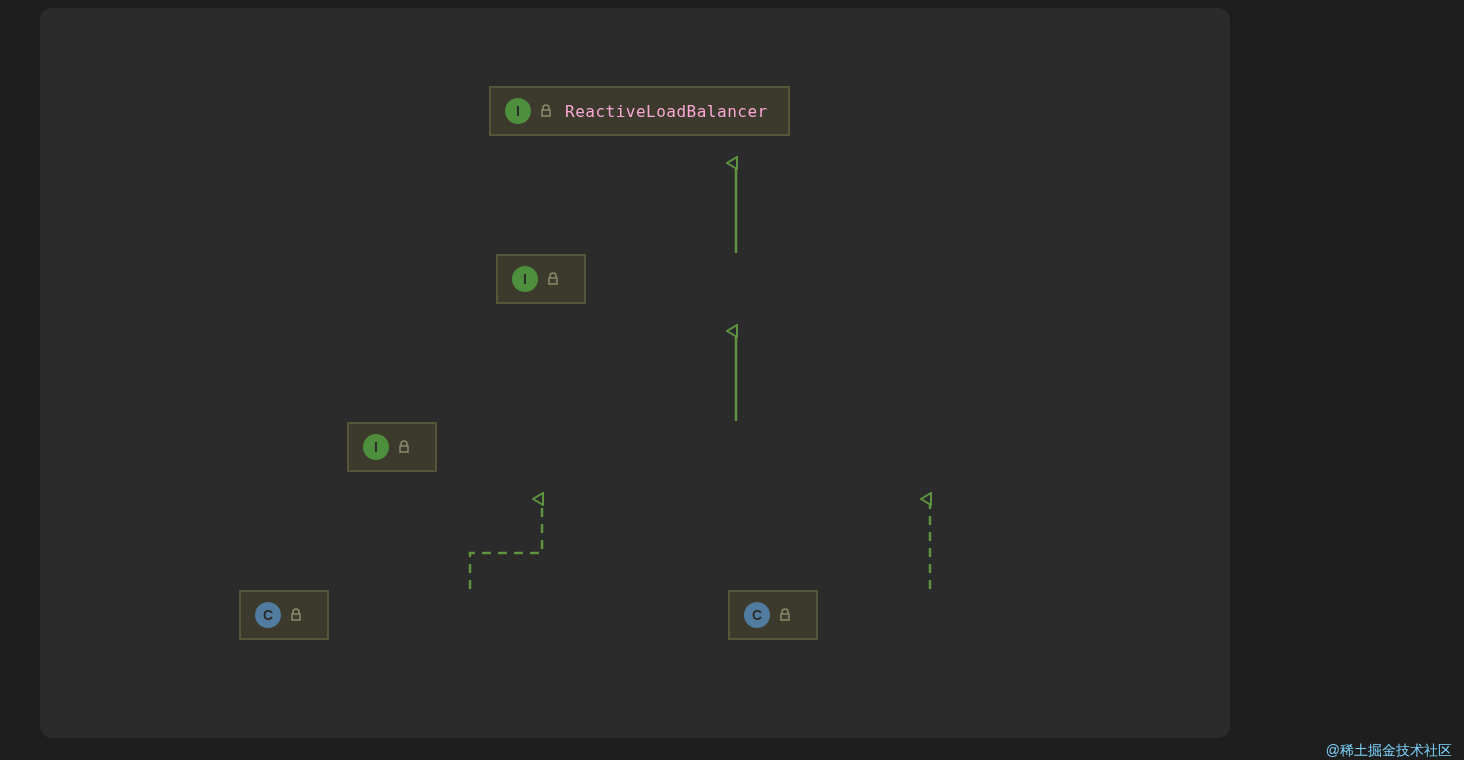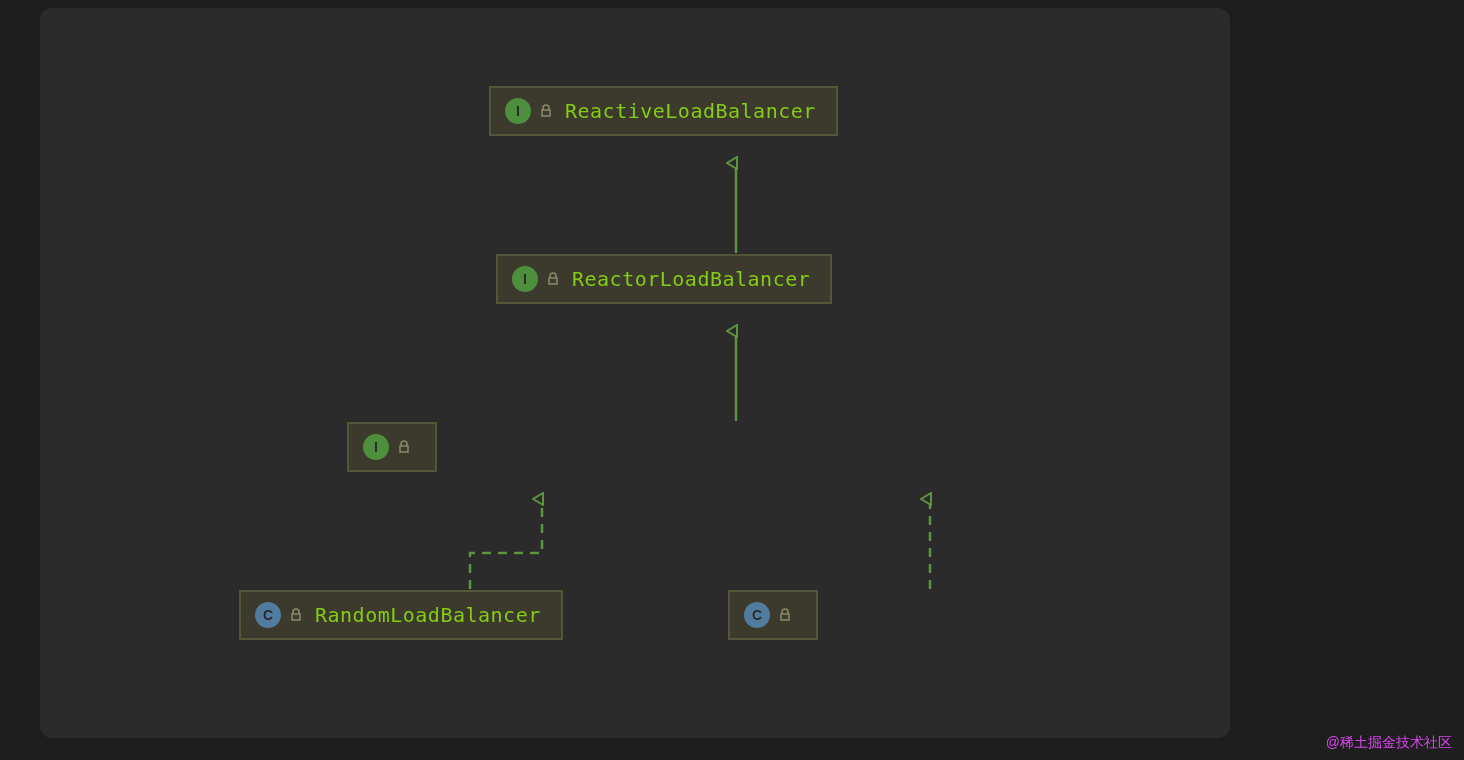--- a/index.html
+++ b/index.html
@@ -46,36 +46,36 @@
   .type-class { background: #527ba0; }
   .lock-icon {
     width: 14px;
     height: 14px;
     position: relative;
     flex-shrink: 0;
     margin-right: 4px;
   }
   .lock-icon svg { display: block; }
   .node-label {
-    color: #84cc16;
-    font-size: 20px;
+    color: #f9a8d4;
+    font-size: 16px;
     letter-spacing: 0.5px;
     white-space: nowrap;
   }
   svg.connectors {
     position: absolute;
     left: 0; top: 0;
     width: 100%; height: 100%;
     pointer-events: none;
   }
   .watermark {
     position: absolute;
     right: 12px;
-    bottom: 8px;
-    color: #d946ef;
+    bottom: 0;
+    color: #7dd3fc;
     font-size: 14px;
     font-family: sans-serif;
   }
 </style>
 </head>
 <body>
 
 <div class="panel">
 
   <svg class="connectors">
@@ -108,40 +108,38 @@
     <span class="node-label">ReactiveLoadBalancer</span>
   </div>
 
   <div class="node" style="left:456px; top:246px;">
     <span class="type-icon type-interface">I</span>
     <span class="lock-icon">
       <svg width="14" height="14" viewBox="0 0 14 14">
           <path d="M4 6 V4 a3 3 0 0 1 6 0 V6 M3 6 h8 v6 h-8 Z" fill="none" stroke="#8a8a6a" stroke-width="1.5"></path>
         </svg>
     </span>
-    <span class="node-label">ReactorLoadBalancer</span>
   </div>
 
   <div class="node" style="left:307px; top:414px;">
     <span class="type-icon type-interface">I</span>
     <span class="lock-icon">
       <svg width="14" height="14" viewBox="0 0 14 14">
           <path d="M4 6 V4 a3 3 0 0 1 6 0 V6 M3 6 h8 v6 h-8 Z" fill="none" stroke="#8a8a6a" stroke-width="1.5"></path>
         </svg>
     </span>
   </div>
 
   <div class="node" style="left:199px; top:582px;">
     <span class="type-icon type-class">C</span>
     <span class="lock-icon">
       <svg width="14" height="14" viewBox="0 0 14 14">
           <path d="M4 6 V4 a3 3 0 0 1 6 0 V6 M3 6 h8 v6 h-8 Z" fill="none" stroke="#8a8a6a" stroke-width="1.5"></path>
         </svg>
     </span>
-    <span class="node-label">RandomLoadBalancer</span>
   </div>
 
   <div class="node" style="left:688px; top:582px;">
     <span class="type-icon type-class">C</span>
     <span class="lock-icon">
       <svg width="14" height="14" viewBox="0 0 14 14">
           <path d="M4 6 V4 a3 3 0 0 1 6 0 V6 M3 6 h8 v6 h-8 Z" fill="none" stroke="#8a8a6a" stroke-width="1.5"></path>
         </svg>
     </span>
   </div>

